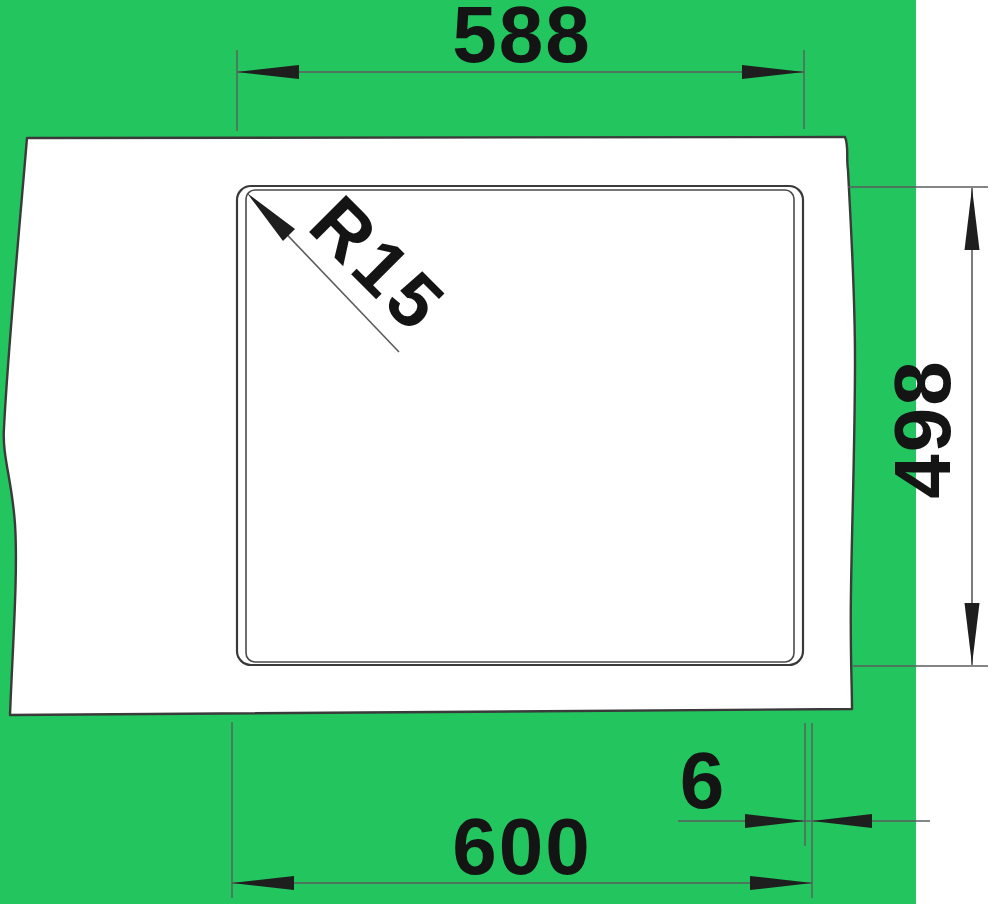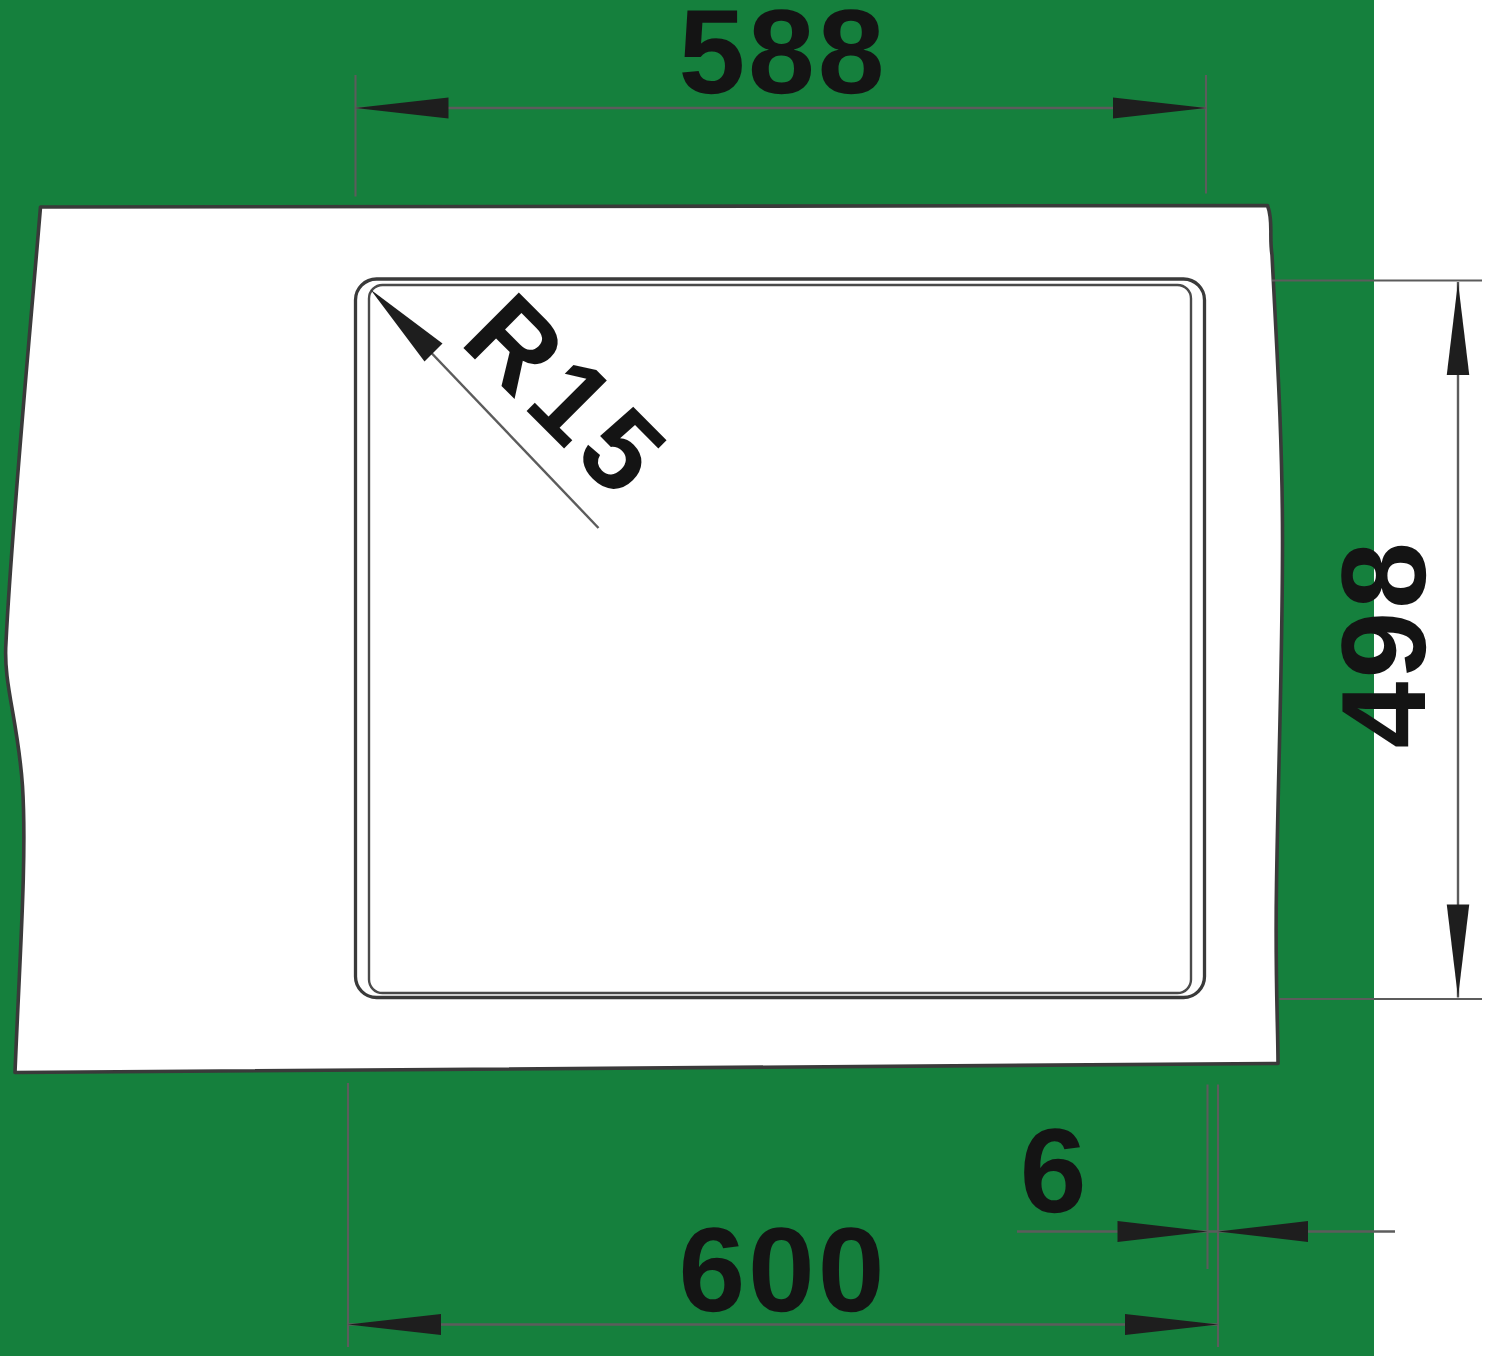--- a/index.html
+++ b/index.html
@@ -7,21 +7,21 @@
     padding:0;
     background:#ffffff;
     width:992px;
     height:904px;
     overflow:hidden;
   }
   .canvas{
     position:relative;
     width:916px;
     height:904px;
-    background:#15803d;
+    background:#22c55e;
   }
   svg{display:block}
   .dim-text{
     font-family:"Liberation Sans","DejaVu Sans",sans-serif;
     font-weight:700;
     font-size:80px;
     letter-spacing:2px;
     fill:#141414;
   }
   .radius-text{

